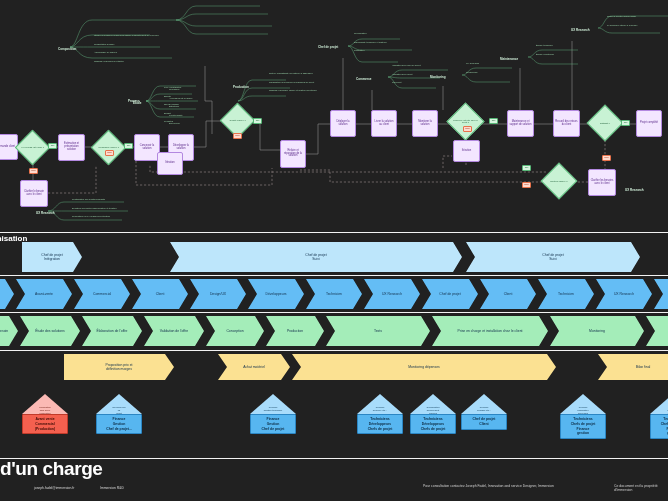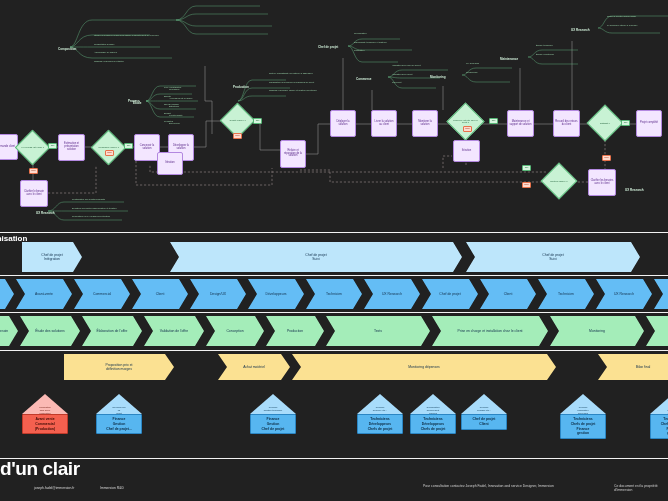--- a/index.html
+++ b/index.html
@@ -538,20 +538,20 @@
           <div>Techniciens</div>
           <div>Chefs de projet</div>
           <div>Finance</div>
           <div>gestion</div>
         </div>
       </div>
     </div>
 
   <div class="footer">
     <div class="hr-line"></div>
-    <div class="big-title">d'un clair</div>
+    <div class="big-title">d'un charge</div>
     <div class="foot-left" style="left:34px;">joseph.fadel@immersion.fr</div>
     <div class="foot-left" style="left:100px;">Immersion R&amp;D</div>
     <div class="foot-right" style="left:423px;">Pour consultation contactez Joseph Fadel, Innovation and service Designer, Immersion</div>
     <div class="foot-right" style="left:614px;">Ce document est la propriété d'Immersion</div>
   </div>
 
 </div>
 
 </body></html>

